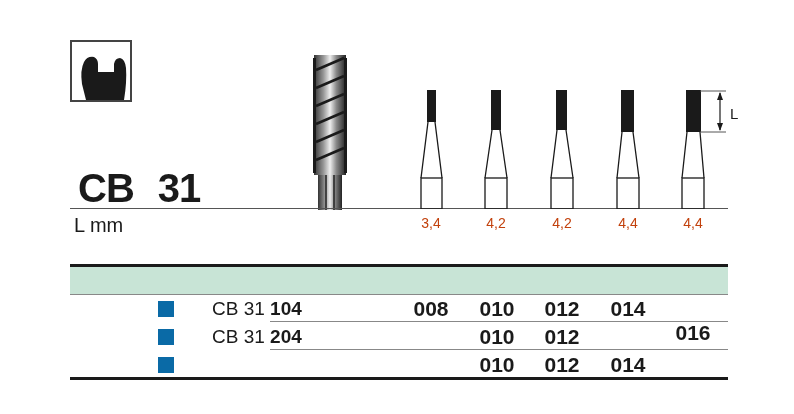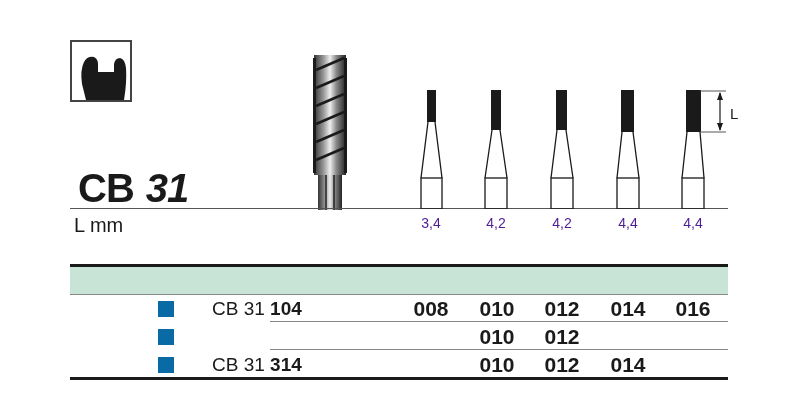--- a/index.html
+++ b/index.html
@@ -4,29 +4,29 @@
   <style>
     html, body { margin: 0; padding: 0; background: #ffffff; }
     body { width: 794px; height: 414px; position: relative; overflow: hidden;
       font-family: "Liberation Sans", "DejaVu Sans", sans-serif; color: #1a1a1a; }
     .abs { position: absolute; }
 
     .shape-box { left: 70px; top: 40px; width: 62px; height: 62px; border: 2px solid #444; box-sizing: border-box; background: #fff; }
     .shape-box svg { position: absolute; left: 0; top: 0; }
 
     .title { left: 78px; top: 168px; font-size: 40px; font-weight: bold; letter-spacing: -1px; line-height: 40px; }
-    .title .num { margin-left: 12px; font-style: italic; }
+    .title .num { margin-left: 24px; }
 
     .bur-photo { left: 300px; top: 50px; width: 60px; height: 160px; }
 
     .baseline { left: 70px; top: 208px; width: 658px; height: 1px; background: #555; }
     .lmm { left: 74px; top: 214px; font-size: 20px; }
 
     .profile { top: 90px; width: 40px; height: 119px; }
-    .len-label { top: 215px; width: 40px; text-align: center; font-size: 14px; color: #4c1d95; }
+    .len-label { top: 215px; width: 40px; text-align: center; font-size: 14px; color: #c2410c; }
 
     .dim-L { left: 730px; top: 105px; font-size: 15px; }
 
     .table-top { left: 70px; top: 264px; width: 658px; height: 3px; background: #1a1a1a; }
     .green-band { left: 70px; top: 267px; width: 658px; height: 27px; background: #c8e4d6; }
     .band-bottom { left: 70px; top: 294px; width: 658px; height: 1px; background: #888; }
     .row { left: 70px; width: 658px; height: 27px; }
     .row-sep { position: absolute; left: 200px; right: 0; bottom: 0; height: 1px; background: #888; }
     .sq { position: absolute; left: 88px; top: 6px; width: 16px; height: 16px; background: #0a6aa6; }
     .code { position: absolute; left: 142px; top: 2px; font-size: 19px; line-height: 24px; }
@@ -137,37 +137,37 @@
 <div class="abs green-band"></div>
 <div class="abs band-bottom"></div>
 
 <div class="abs row" style="top:295px;text-decoration:underline;">
   <div class="sq"></div>
   <div class="code"><span>CB 31 </span><b>104</b></div>
   <div class="size" style="left:336px;">008</div>
   <div class="size" style="left:402px;">010</div>
   <div class="size" style="left:467px;">012</div>
   <div class="size" style="left:533px;">014</div>
-  <div class="size" style="left:598px;">016</div>
+  <div class="size" style="left:598px;margin-top:24px;">016</div>
   <div class="row-sep"></div>
 </div>
 
 <div class="abs row" style="top:323px;">
   <div class="sq"></div>
+  <div class="code"><span>CB 31 </span><b>204</b></div>
   <div class="size" style="left:336px;"></div>
   <div class="size" style="left:402px;">010</div>
   <div class="size" style="left:467px;">012</div>
   <div class="size" style="left:533px;"></div>
   <div class="size" style="left:598px;"></div>
   <div class="row-sep"></div>
 </div>
 
 <div class="abs row" style="top:351px;">
   <div class="sq"></div>
-  <div class="code"><span>CB 31 </span><b>314</b></div>
   <div class="size" style="left:336px;"></div>
   <div class="size" style="left:402px;">010</div>
   <div class="size" style="left:467px;">012</div>
   <div class="size" style="left:533px;">014</div>
   <div class="size" style="left:598px;"></div>
 </div>
 
 <div class="abs table-bottom"></div>
 
 </body></html>

